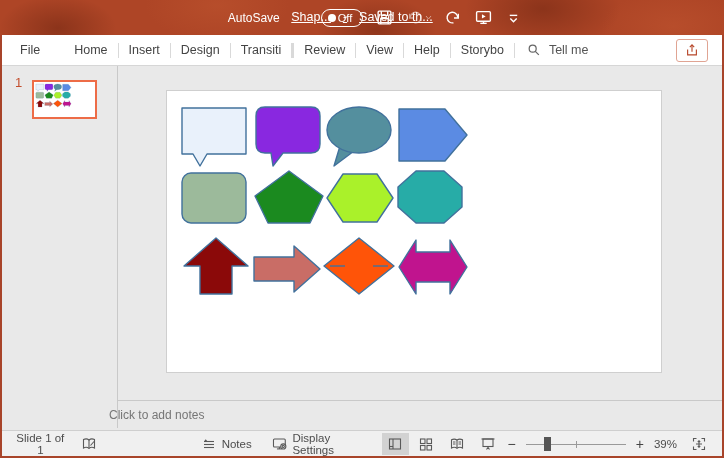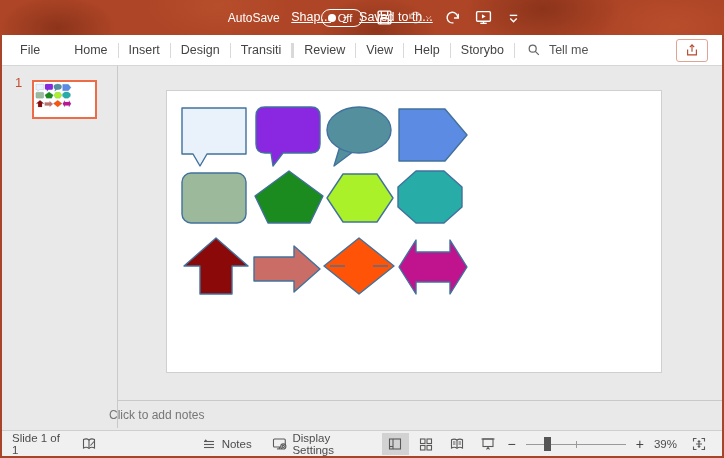--- a/index.html
+++ b/index.html
@@ -330,21 +330,21 @@
           </g>
         </svg>
       </div>
   </div>
 
   <div class="notes-divider"></div>
   <div class="notes-text">Click to add notes</div>
 </div>
 
 <div class="statusbar">
-  <span class="sb-item" style="padding-left:10px;">Slide 1 of 1</span>
+  <span class="sb-item" style="padding-left:10px;text-align:center;">Slide 1 of 1</span>
   <span class="sb-item">
     <svg class="sb-icon" viewBox="0 0 16 16">
       <path d="M8,4 C6.5,2.8 4,2.8 2.5,3.6 V12 C4,11.2 6.5,11.2 8,12.4 C9.5,11.2 12,11.2 13.5,12 V3.6 C12,2.8 9.5,2.8 8,4 Z"></path>
       <path d="M8,4 V12.4"></path>
         <path d="M9.5,9.5 L13,5.5"></path>
     </svg>
   </span>
   <span class="sb-item" style="margin-left:92px;">
     <svg class="sb-icon" viewBox="0 0 16 16">
       <path d="M3,5.5 H13"></path>

